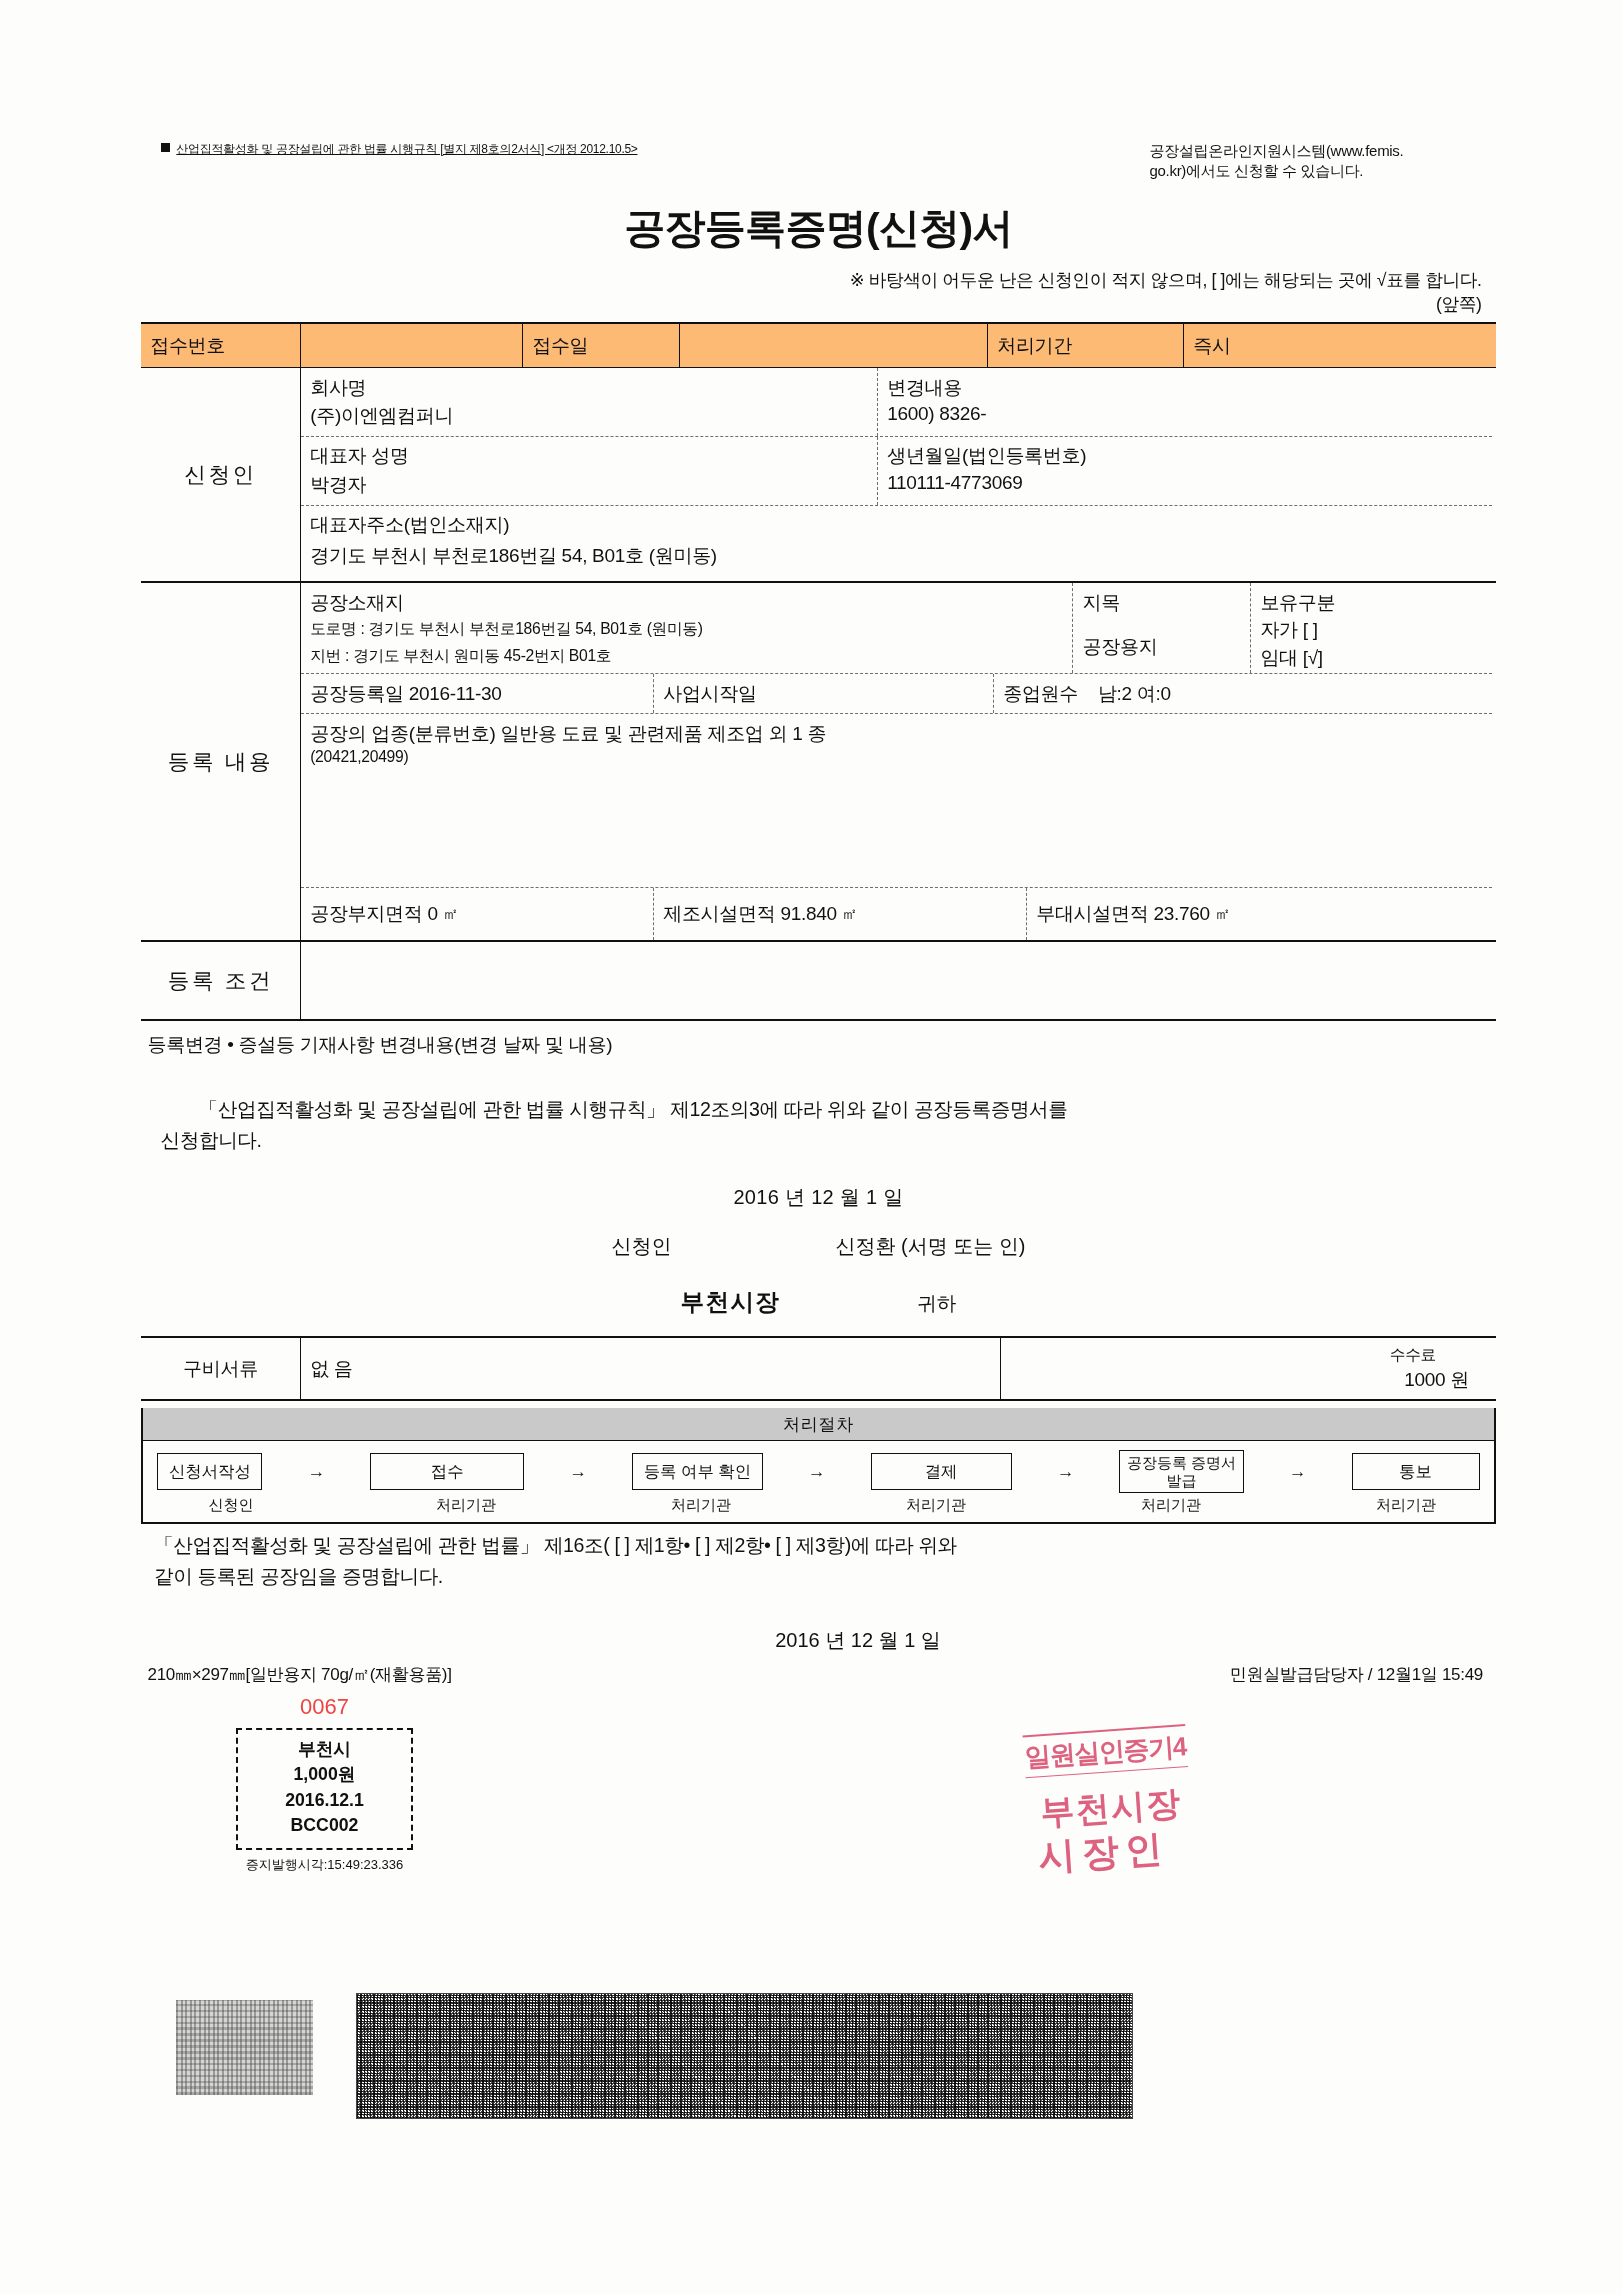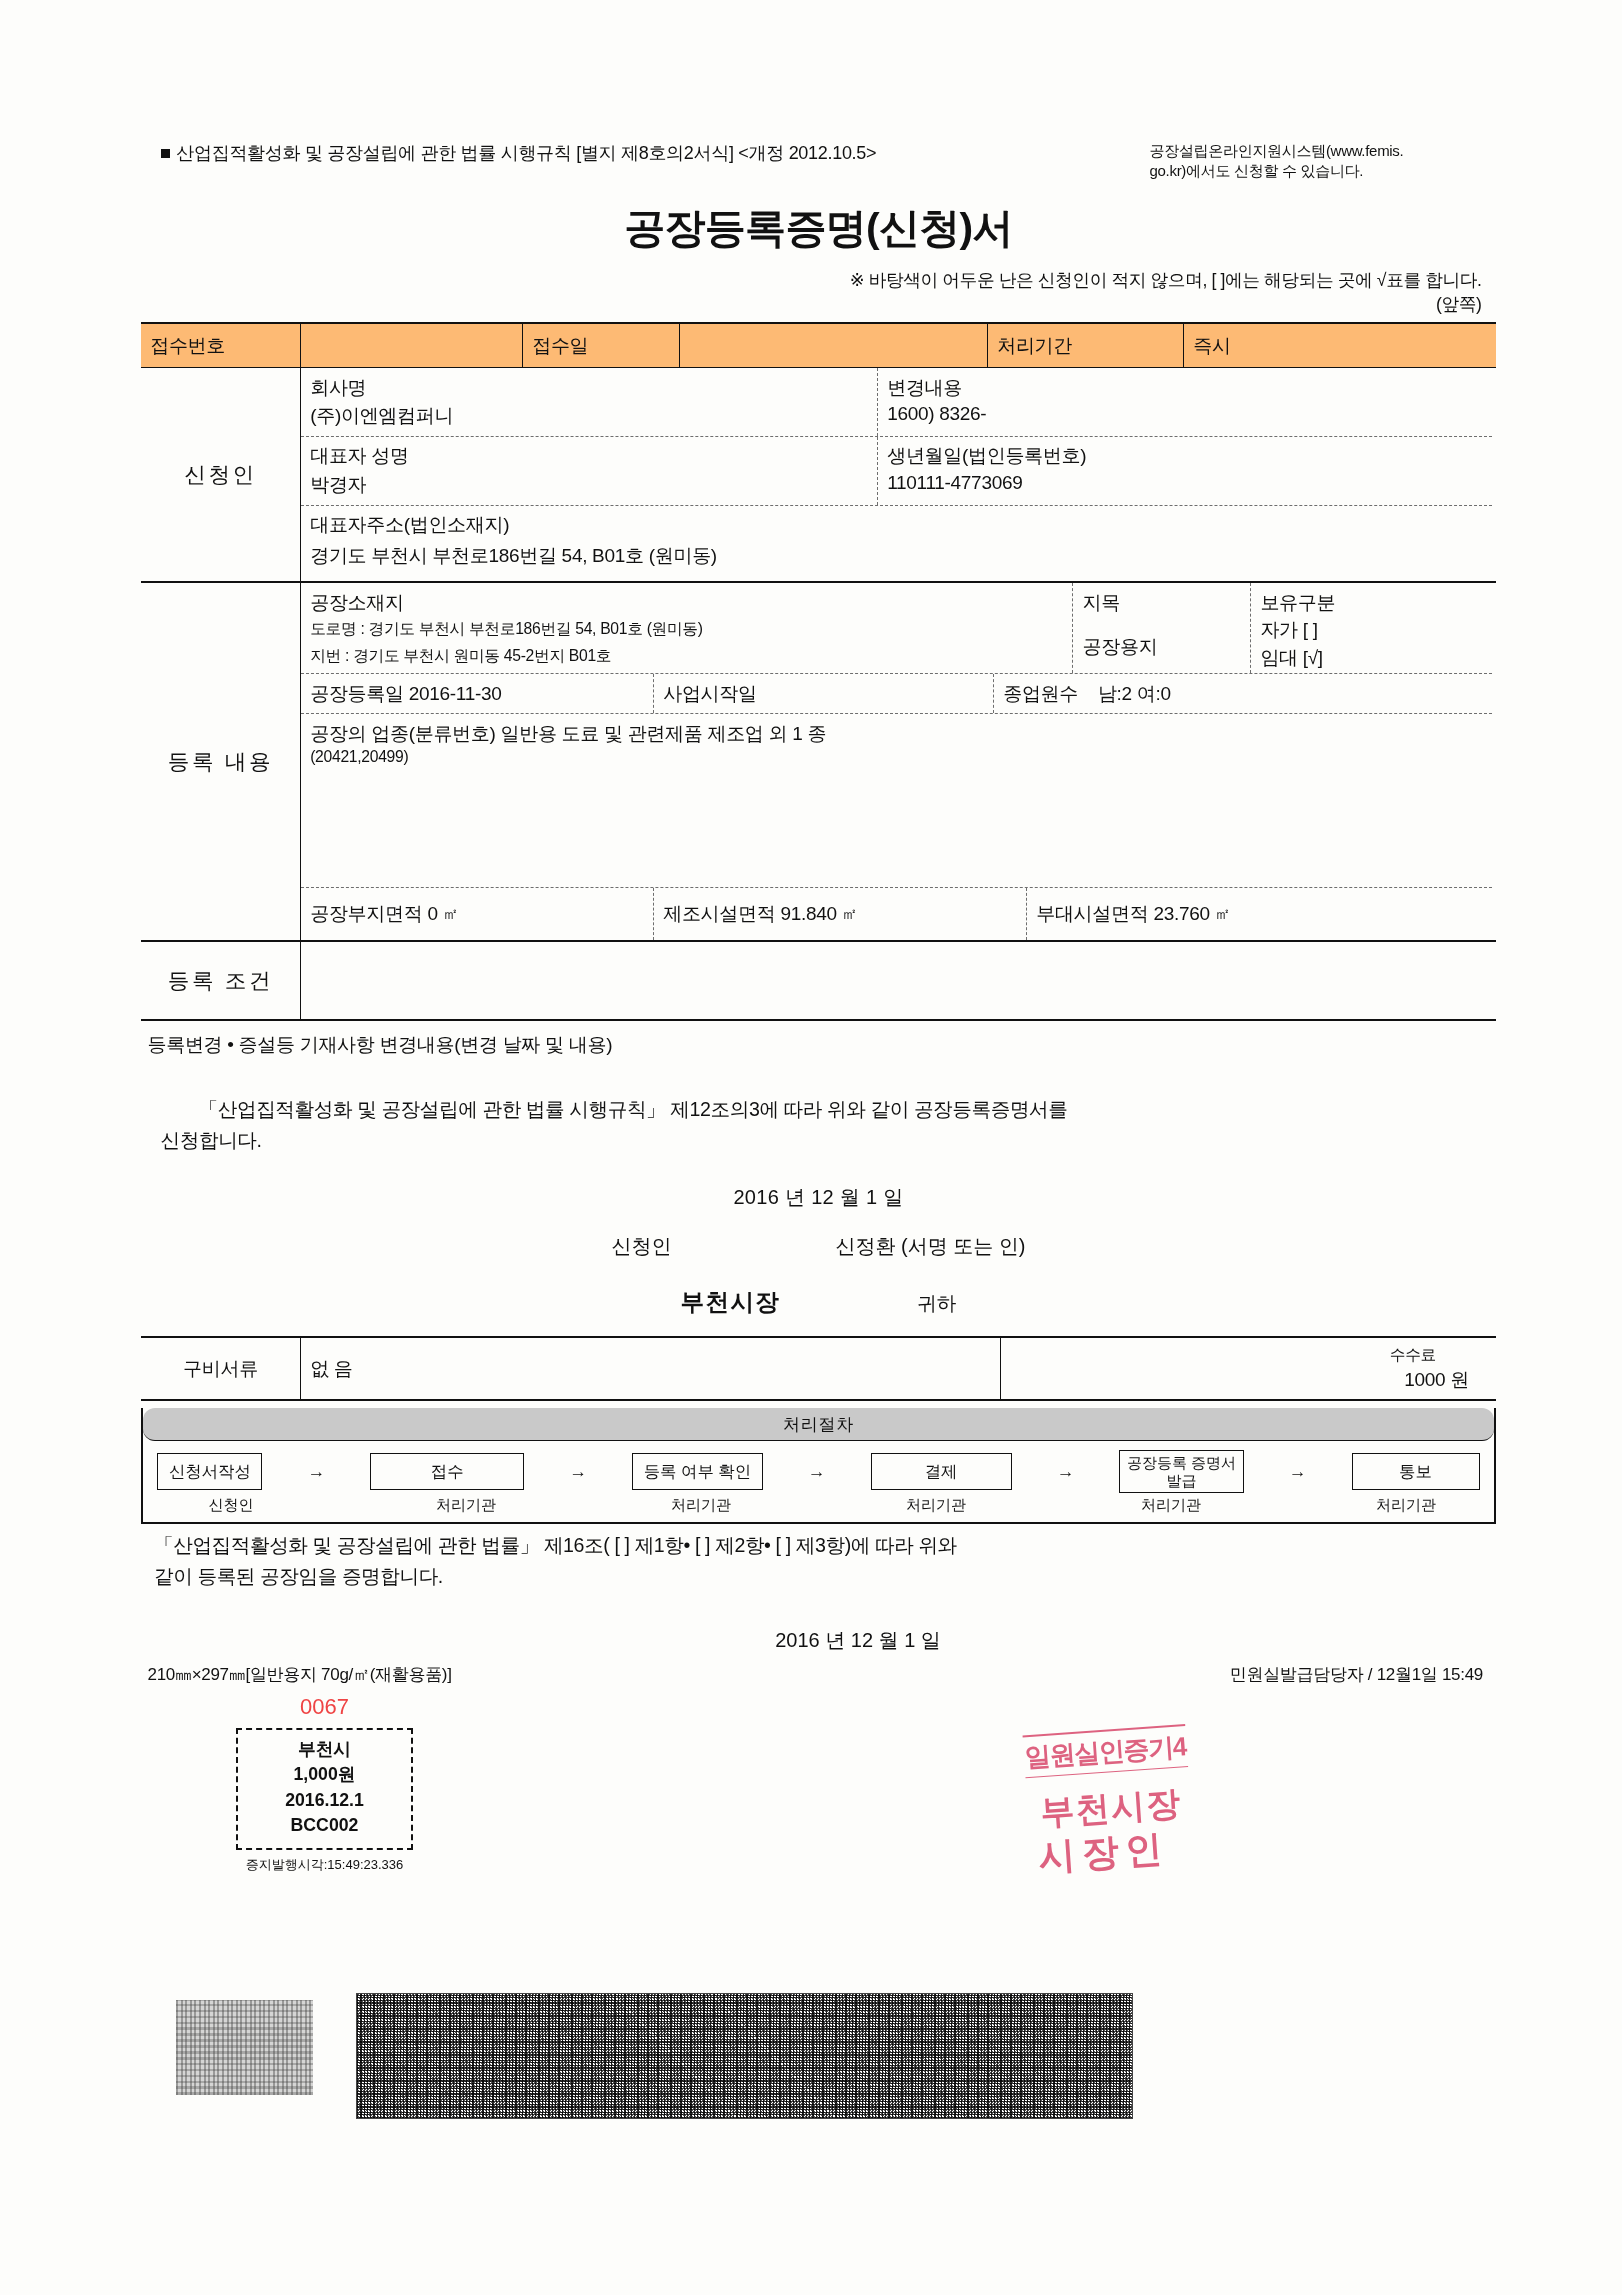--- a/index.html
+++ b/index.html
@@ -27,23 +27,24 @@
   }
 
   
   .top-row {
     display: flex;
     align-items: flex-start;
     justify-content: space-between;
     padding: 0 6.5px 0 19.6px;
   }
   .law-line {
-    font-size: 18px;
+    font-size: 12px;
     letter-spacing: -0.3px;
     white-space: nowrap;
+    text-decoration: underline;
   }
   .law-line .sq {
     display: inline-block;
     width: 9.2px;
     height: 9.2px;
     background: #111;
     margin-right: 6.5px;
     vertical-align: 1.3px;
   }
   .femis {
@@ -155,21 +156,20 @@
   .fee-wrap { border-top: 2px solid #111; border-bottom: 2px solid #111; }
 
   
   .proc-title {
     background: #c9c9c9;
     text-align: center;
     font-size: 17px;
     padding: 4.6px 0;
     border-bottom: 1.3px solid #111;
     letter-spacing: 0.7px;
-    border-radius: 12px;
   }
   .proc-row {
     display: flex;
     align-items: center;
     justify-content: space-between;
     padding: 9.2px 14.4px 1.3px 14.4px;
   }
   .proc-box {
     border: 1.3px solid #111;
     font-size: 16.4px;

